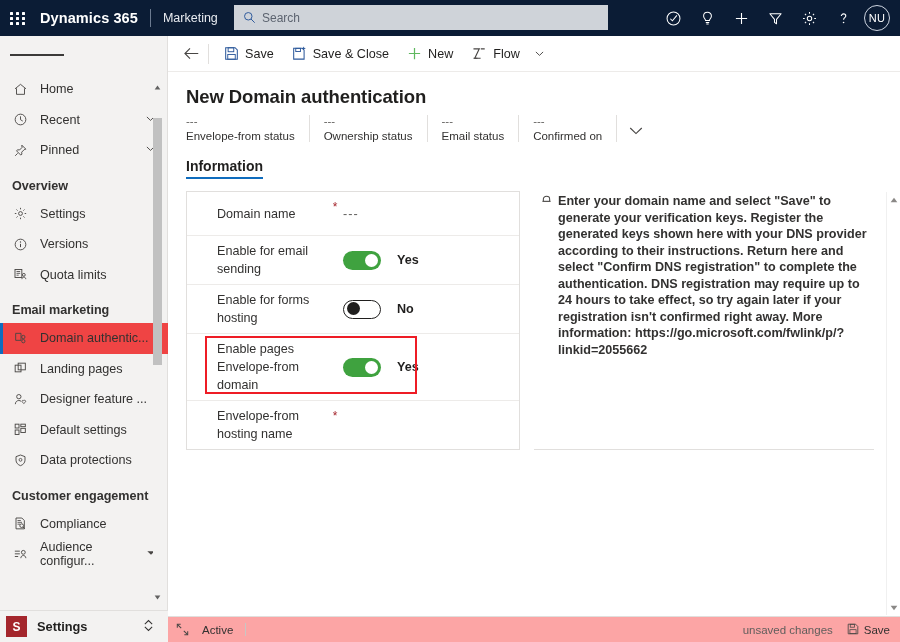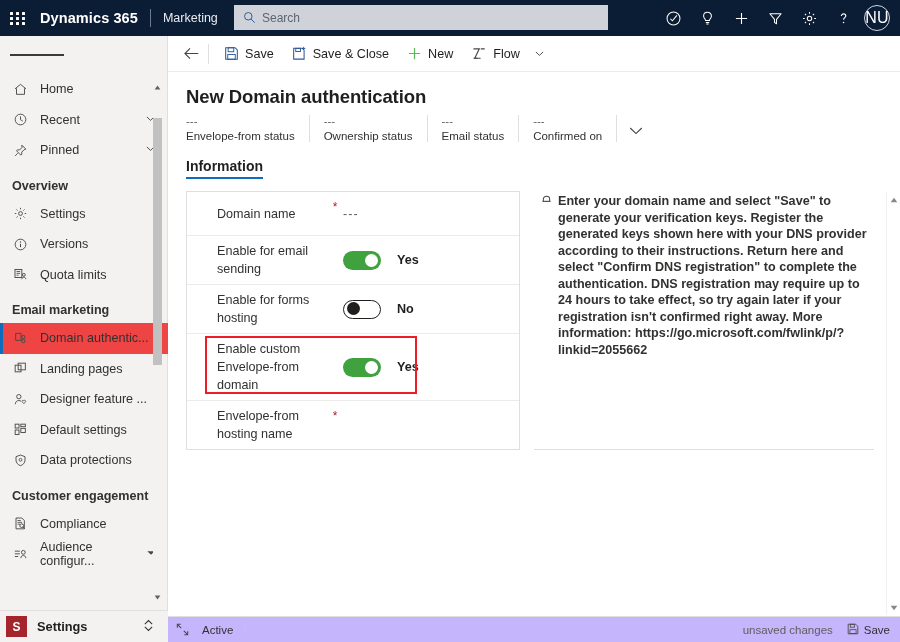--- a/index.html
+++ b/index.html
@@ -26,21 +26,21 @@
     position:absolute; left:234px; top:5px; width:374px; height:25px;
     background:#cfd3d9; display:flex; align-items:center; padding:0 8px;
     border:1px solid #cfd3d9; cursor:text;
   }
   .searchbox .sicon { width:13px; height:13px; margin-right:6px; flex:none; }
   .searchph { color:#5d6470; font-size:12px; }
   .topicons { position:absolute; right:6px; top:0; height:36px; display:flex; align-items:center; }
   .ticon { width:34px; height:36px; display:flex; align-items:center; justify-content:center; cursor:pointer; color:#fff; }
   .avatar {
     width:26px; height:26px; border-radius:50%; border:1.5px solid #cfd6e2;
-    color:#ffffff; font-size:16px; display:flex; align-items:center; justify-content:center;
+    color:#ffffff; font-size:11px; display:flex; align-items:center; justify-content:center;
     margin-left:4px; margin-right:4px; cursor:pointer; letter-spacing:.3px;
   }
 
   
   .sidebar {
     position:absolute; left:0; top:36px; width:168px; height:606px;
     background:#f3f2f1; border-right:1px solid #e1dfdd;
   }
   .hamb { height:38px; display:flex; align-items:center; padding-left:10px; cursor:pointer; }
   .hamb span { display:block; width:18px; height:1.6px; background:#3b3a39; margin:2.2px 0; }
@@ -135,21 +135,21 @@
 
   
   .pagescroll { position:absolute; right:0; top:156px; width:14px; bottom:27px; background:#ffffff; border-left:1px solid #f0f0f0;}
   .ps-arrow { position:absolute; left:2px; width:10px; height:11px; display:flex; align-items:center; justify-content:center; cursor:pointer; }
   .ps-arrow.up { top:2px; }
   .ps-arrow.dn { bottom:2px; }
 
   
   .statusbar {
     position:absolute; left:168px; bottom:0; width:732px; height:26px;
-    background:#c4b5fd; border-top:1px solid #e1dfdd;
+    background:#fca5a5; border-top:1px solid #e1dfdd;
     display:flex; align-items:center; font-size:11.5px; color:#323130;
   }
   .sb-expand { width:28px; display:flex; align-items:center; justify-content:center; cursor:pointer; }
   .sb-state { margin-left:6px; }
   .sb-divider { width:1px; height:13px; background:#c8c6c4; margin-left:12px; }
   .sb-right { margin-left:auto; display:flex; align-items:center; padding-right:10px; }
   .sb-unsaved { color:#605e5c; margin-right:14px; font-size:11.5px; }
   .sb-save { display:flex; align-items:center; cursor:pointer; font-size:11.5px; }
   .sb-save svg { margin-right:5px; }
 </style>
@@ -532,21 +532,21 @@
             <div class="toggwrap">
               <div class="togg off">
                   <span class="knob"></span>
                 </div>
               <span class="toggtxt">No</span>
             </div>
           </div>
         </div>
 
         <div class="frow">
-          <div class="flabel">Enable custom Envelope-from domain</div>
+          <div class="flabel">Enable pages Envelope-from domain</div>
           <div class="freq"></div>
           <div class="fval">
             <div class="toggwrap">
               <div class="togg on">
                   <span class="knob"></span>
                 </div>
               <span class="toggtxt">Yes</span>
             </div>
           </div>
         </div>

